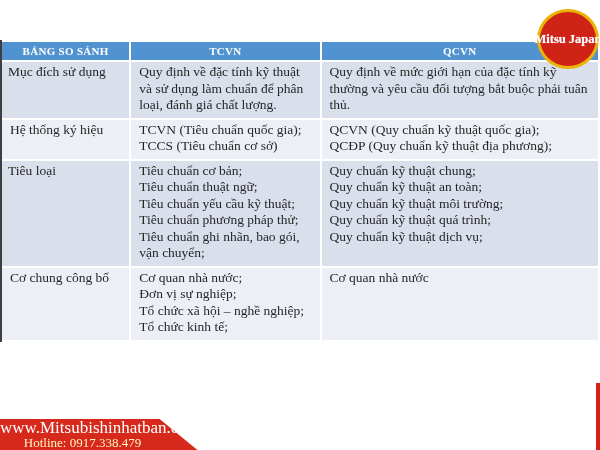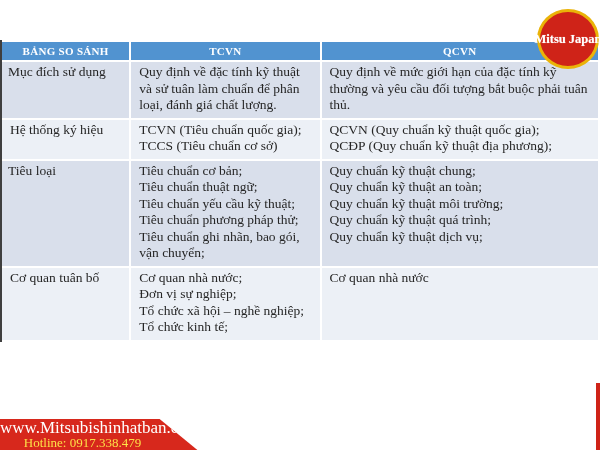--- a/index.html
+++ b/index.html
@@ -21,21 +21,21 @@
         background:#cf2318;border:3px solid #eab308;box-sizing:border-box;
         display:flex;align-items:center;justify-content:center;}
   .logo span{color:#ffffff;font-size:12.5px;font-weight:bold;white-space:nowrap;
         text-shadow:0 0 1px rgba(255,255,255,.6);}
 
   
   .ribbon{position:absolute;left:0;bottom:0;width:210px;height:31px;background:#d7281c;
           clip-path:polygon(0 0,76% 0,94% 100%,0 100%);
           display:flex;flex-direction:column;justify-content:center;}
   .ribbon .line1{color:#ffffff;font-size:17px;line-height:15px;text-align:center;width:165px;}
-  .ribbon .line2{color:#fde047;font-size:13px;line-height:15px;text-align:center;width:165px;}
+  .ribbon .line2{color:#fef9c3;font-size:13px;line-height:15px;text-align:center;width:165px;}
 
   
   .edge-strip{position:absolute;right:0;top:383px;width:4px;height:67px;background:#cf2318;}
 </style>
 </head>
 <body>
 
 <div class="canvas">
 
   <div class="tbl-wrap">
@@ -48,21 +48,21 @@
       <thead>
         <tr>
           <th>BẢNG SO SÁNH</th>
           <th>TCVN</th>
           <th>QCVN</th>
         </tr>
       </thead>
       <tbody>
         <tr class="dark">
           <td class="lbl">Mục đích sử dụng</td>
-          <td>Quy định về đặc tính kỹ thuật và sử tuân làm chuẩn để phân loại, đánh giá chất lượng.</td>
+          <td>Quy định về đặc tính kỹ thuật và sử dụng làm chuẩn để phân loại, đánh giá chất lượng.</td>
           <td>Quy định về mức giới hạn của đặc tính kỹ thường và yêu cầu đối tượng bắt buộc phải tuân thủ.</td>
         </tr>
         <tr class="light">
           <td class="lbl">Hệ thống ký hiệu</td>
           <td>TCVN (Tiêu chuẩn quốc gia);
 TCCS (Tiêu chuẩn cơ sở)</td>
           <td>QCVN (Quy chuẩn kỹ thuật quốc gia);
 QCĐP (Quy chuẩn kỹ thuật địa phương);</td>
         </tr>
         <tr class="dark">
@@ -72,21 +72,21 @@
 Tiêu chuẩn yếu cầu kỹ thuật;
 Tiêu chuẩn phương pháp thử;
 Tiêu chuẩn ghi nhãn, bao gói, vận chuyển;</td>
           <td>Quy chuẩn kỹ thuật chung;
 Quy chuẩn kỹ thuật an toàn;
 Quy chuẩn kỹ thuật môi trường;
 Quy chuẩn kỹ thuật quá trình;
 Quy chuẩn kỹ thuật dịch vụ;</td>
         </tr>
         <tr class="light">
-          <td class="lbl">Cơ quan tuân bố</td>
+          <td class="lbl">Cơ chung công bố</td>
           <td>Cơ quan nhà nước;
 Đơn vị sự nghiệp;
 Tổ chức xã hội – nghề nghiệp;
 Tổ chức kinh tế;</td>
           <td>Cơ quan nhà nước</td>
         </tr>
       </tbody>
     </table>
   </div>
 

